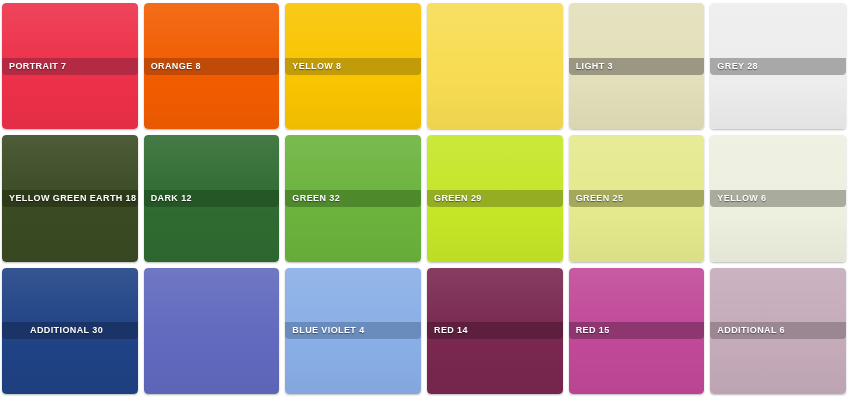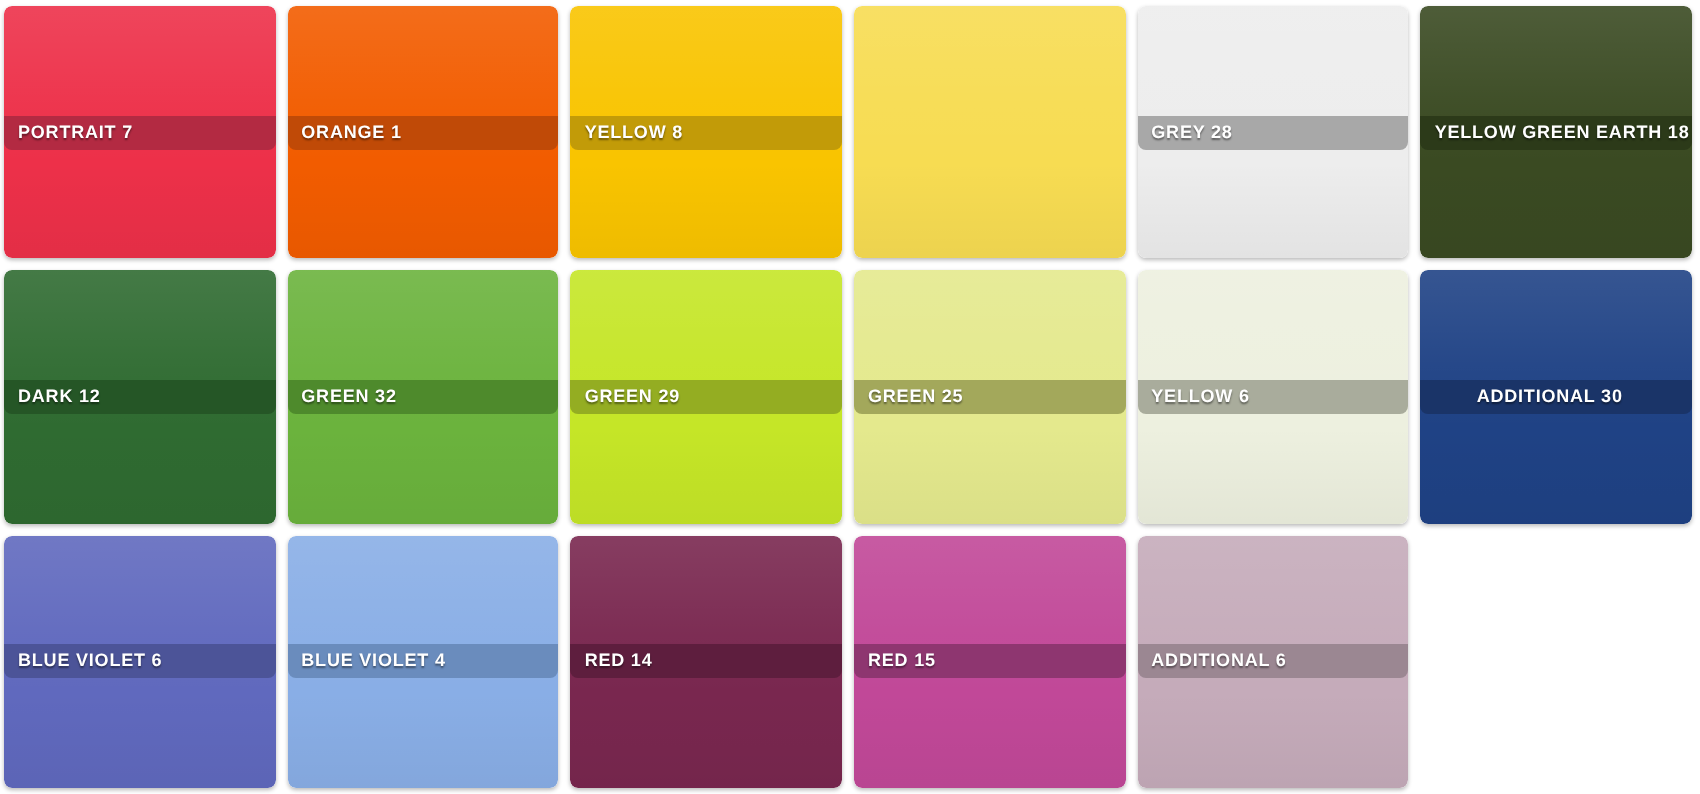--- a/index.html
+++ b/index.html
@@ -80,30 +80,35 @@
 
 <div id="swatch-grid">
     <div class="swatch">
       <div class="swatch-body" style="background: rgb(237, 48, 73);"></div>
       <div class="swatch-sheen"></div>
       <div class="swatch-label" style="background: rgb(179, 42, 66); color: rgb(255, 255, 255);">PORTRAIT 7</div>
     </div>
     <div class="swatch">
       <div class="swatch-body" style="background: rgb(242, 92, 0);"></div>
       <div class="swatch-sheen"></div>
-      <div class="swatch-label" style="background: rgb(192, 74, 7); color: rgb(255, 255, 255);">ORANGE 1</div>
+      <div class="swatch-label" style="background: rgb(192, 74, 7); color: rgb(255, 255, 255);">ORANGE 8</div>
     </div>
     <div class="swatch">
       <div class="swatch-body" style="background: rgb(249, 196, 0);"></div>
       <div class="swatch-sheen"></div>
       <div class="swatch-label" style="background: rgb(194, 155, 8); color: rgb(255, 255, 255);">YELLOW 8</div>
     </div>
     <div class="swatch">
       <div class="swatch-body" style="background: rgb(247, 220, 82);"></div>
       <div class="swatch-sheen"></div>
+    </div>
+    <div class="swatch">
+      <div class="swatch-body" style="background: rgb(227, 223, 186);"></div>
+      <div class="swatch-sheen"></div>
+      <div class="swatch-label" style="background: rgb(155, 151, 130); color: rgb(255, 255, 255);">LIGHT 3</div>
     </div>
     <div class="swatch">
       <div class="swatch-body" style="background: rgb(237, 237, 237);"></div>
       <div class="swatch-sheen"></div>
       <div class="swatch-label" style="background: rgb(168, 168, 168); color: rgb(255, 255, 255);">GREY 28</div>
     </div>
     <div class="swatch">
       <div class="swatch-body" style="background: rgb(58, 74, 34);"></div>
       <div class="swatch-sheen"></div>
       <div class="swatch-label" style="background: rgb(44, 58, 25); color: rgb(255, 255, 255);">YELLOW GREEN EARTH 18</div>
@@ -134,21 +139,20 @@
       <div class="swatch-label" style="background: rgb(169, 172, 156); color: rgb(255, 255, 255);">YELLOW 6</div>
     </div>
     <div class="swatch">
       <div class="swatch-body" style="background: rgb(31, 66, 133);"></div>
       <div class="swatch-sheen"></div>
       <div class="swatch-label" style="background: rgb(26, 52, 104); color: rgb(255, 255, 255); padding-left: 28px;">ADDITIONAL 30</div>
     </div>
     <div class="swatch">
       <div class="swatch-body" style="background: rgb(96, 105, 190);"></div>
       <div class="swatch-sheen"></div>
-      <div class="swatch-label" style="background: rgb(76, 84, 152); color: rgb(255, 255, 255);">BLUE VIOLET 6</div>
     </div>
     <div class="swatch">
       <div class="swatch-body" style="background: rgb(137, 174, 230);"></div>
       <div class="swatch-sheen"></div>
       <div class="swatch-label" style="background: rgb(106, 140, 189); color: rgb(255, 255, 255);">BLUE VIOLET 4</div>
     </div>
     <div class="swatch">
       <div class="swatch-body" style="background: rgb(121, 39, 79);"></div>
       <div class="swatch-sheen"></div>
       <div class="swatch-label" style="background: rgb(94, 30, 62); color: rgb(255, 255, 255);">RED 14</div>

